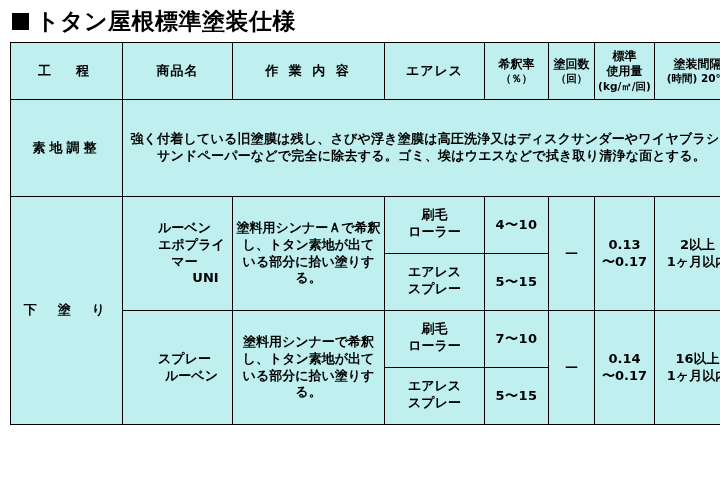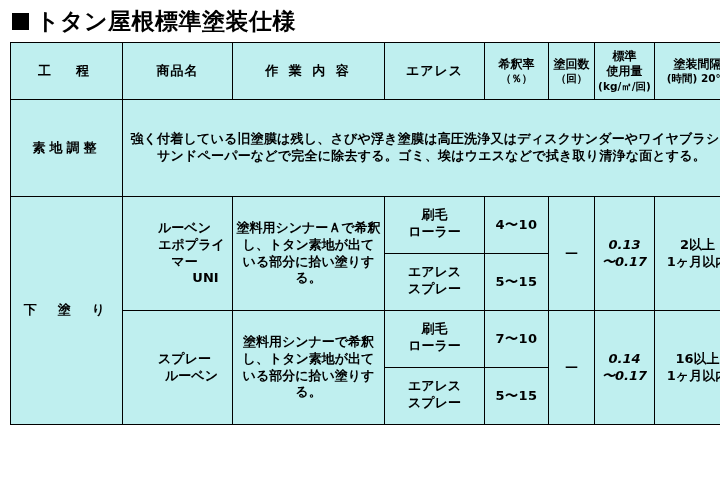--- a/index.html
+++ b/index.html
@@ -121,21 +121,20 @@
     font-size: 13.5px;
     letter-spacing: 0.5px;
   }
   td.dash {
     font-size: 14px;
   }
   td.usage {
     font-size: 13px;
     line-height: 1.45;
     letter-spacing: 0;
-    font-style: italic;
   }
   td.interval {
     font-size: 12px;
     line-height: 1.5;
     letter-spacing: 0;
   }
   td.stage {
     font-size: 16px;
     letter-spacing: 4px;
   }

